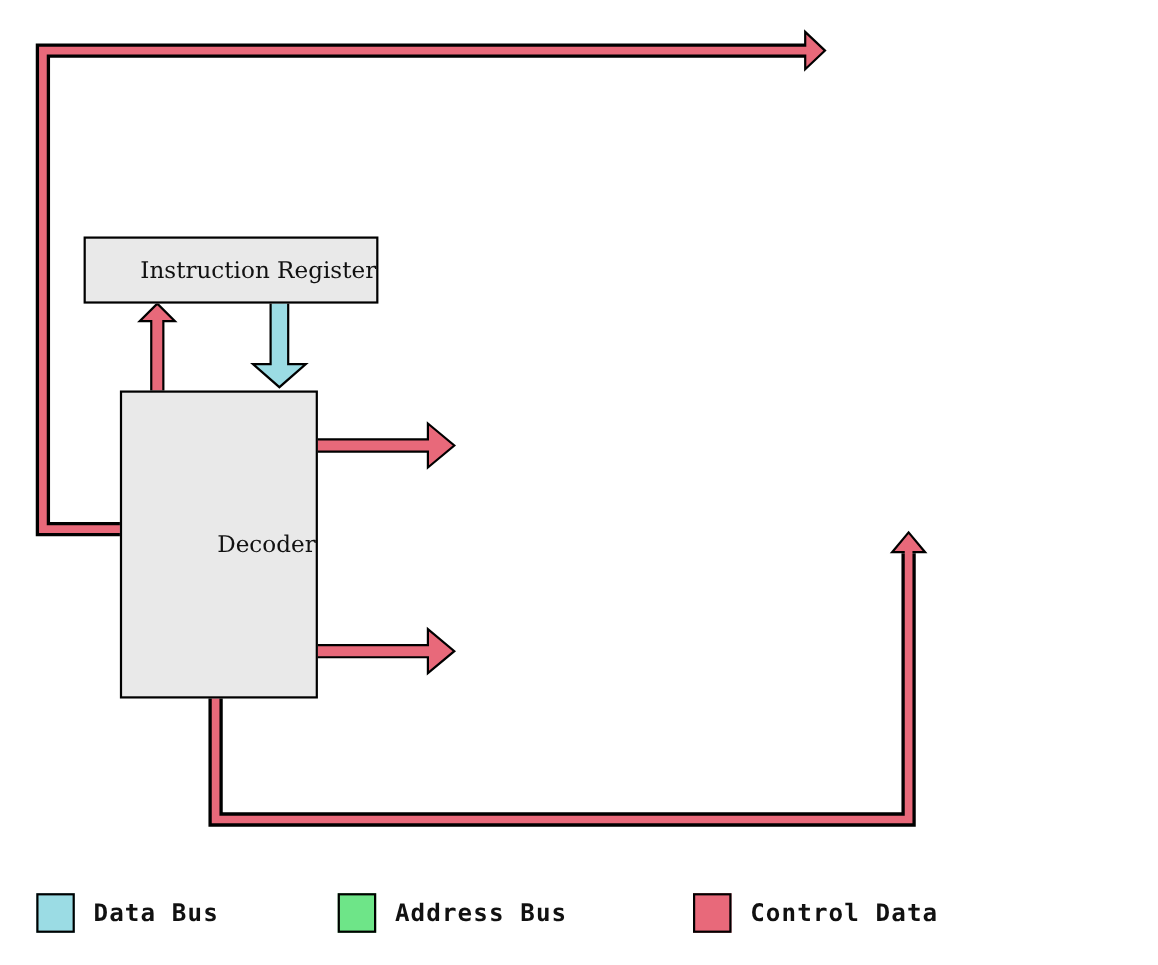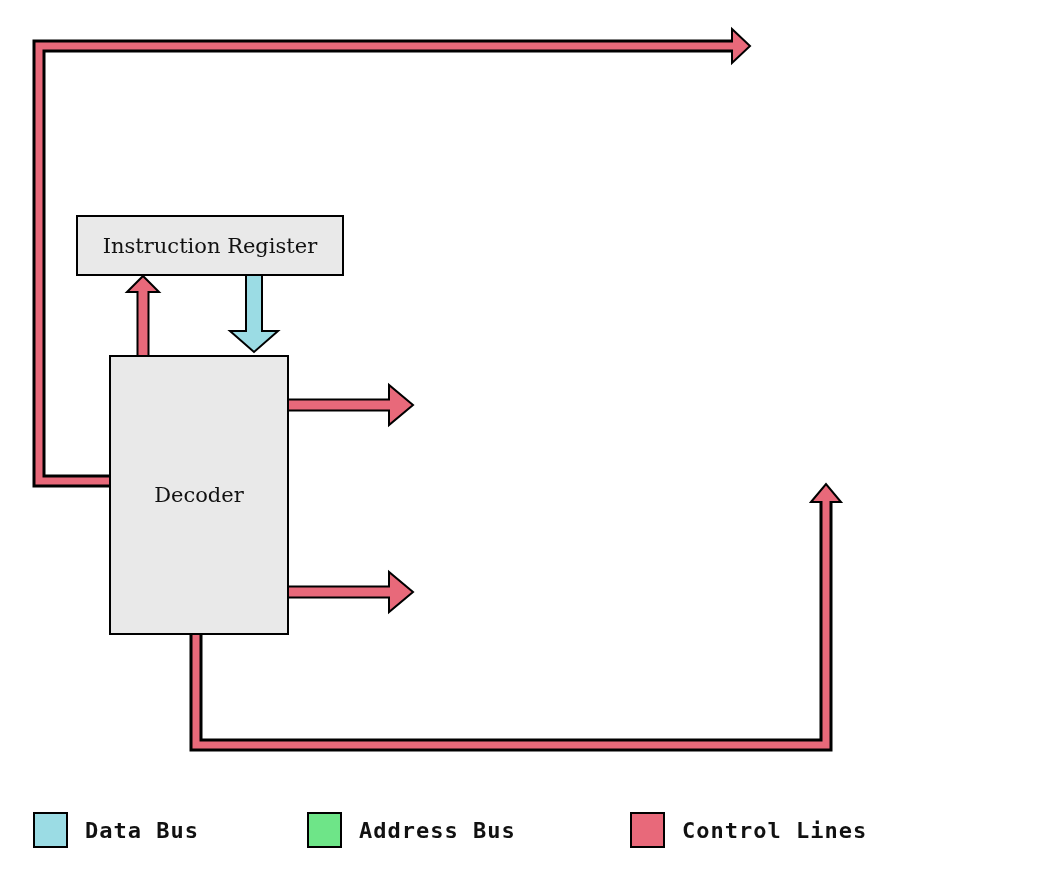--- a/index.html
+++ b/index.html
@@ -11,21 +11,21 @@
     overflow: hidden;
   }
   #canvas { position: absolute; left: 0; top: 0; width: 1053px; height: 877px; }
   svg polyline { fill: none; stroke-linejoin: miter; }
   .node-box {
     position: absolute;
     background: #e9e9e9;
     border: 2px solid #000;
     display: flex;
     align-items: center;
-    justify-content: center;
+    justify-content: flex-end;
     font-family: "DejaVu Serif", serif;
     font-size: 21px;
     color: #111;
     white-space: nowrap;
   }
   #node-instruction-register { left: 76px; top: 215px; width: 268px; height: 61px; }
   #node-decoder { left: 109px; top: 355px; width: 180px; height: 280px; }
   .legend { position: absolute; left: 0; top: 793px; width: 1053px; height: 70px; }
   .legend-item {
     position: absolute;
@@ -93,17 +93,17 @@
     <div class="legend-item" id="legend-item-address-bus">
       <div class="swatch" style="background: rgb(110, 229, 136);"></div>
       <span class="legend-label">Address Bus</span>
     </div>
     <div class="legend-item" id="legend-item-data-bus">
       <div class="swatch" style="background: rgb(155, 220, 228);"></div>
       <span class="legend-label">Data Bus</span>
     </div>
     <div class="legend-item" id="legend-item-control-lines">
       <div class="swatch" style="background: rgb(232, 105, 122);"></div>
-      <span class="legend-label">Control Lines</span>
+      <span class="legend-label">Control Data</span>
     </div>
   </div>
 
 </div>
 
 </body></html>

